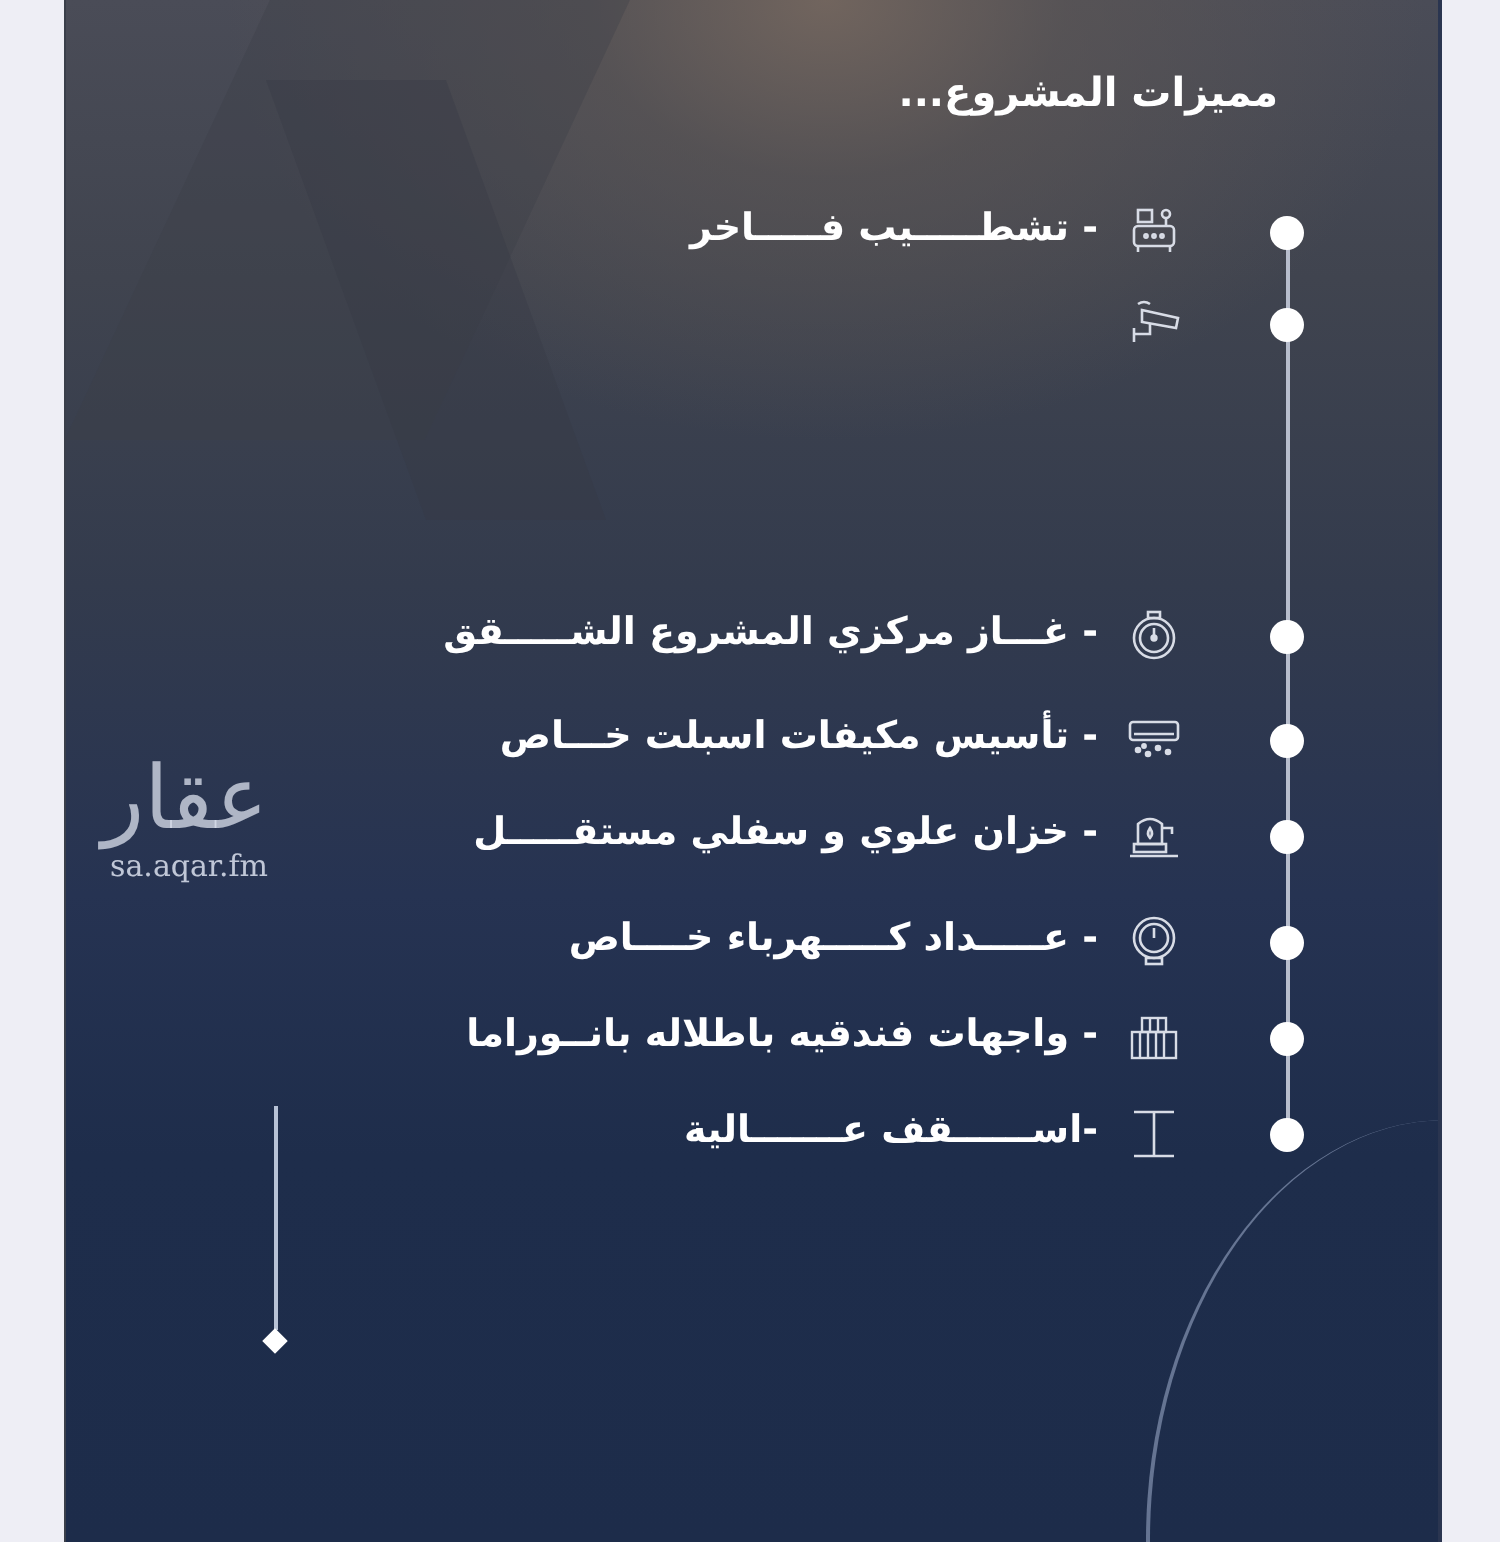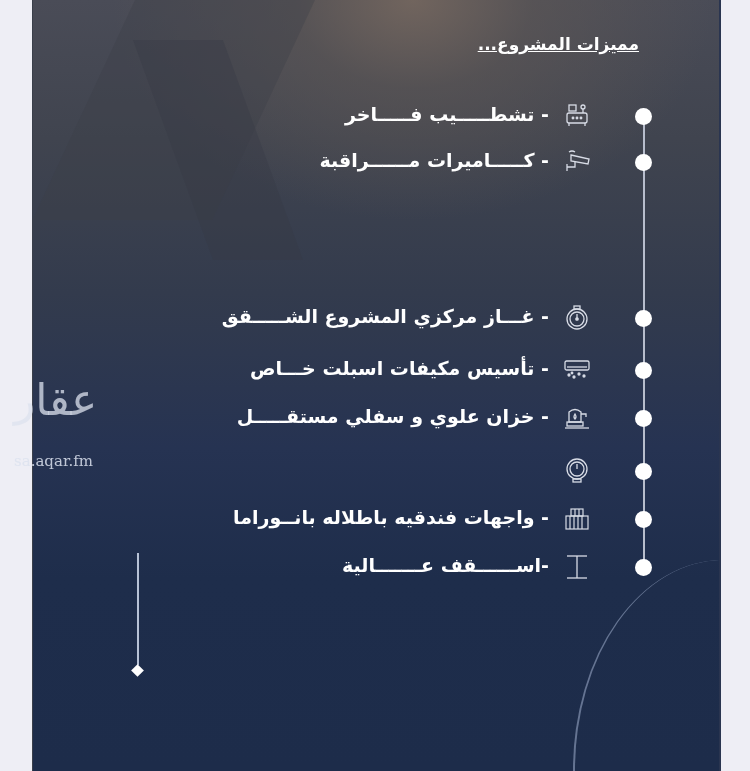--- a/index.html
+++ b/index.html
@@ -43,25 +43,24 @@
     width: 90px;
     height: 220px;
     background: rgba(55,58,70,0.35);
     transform: skewX(20deg);
   }
   .title {
     position: absolute;
     right: 80px;
     top: 34px;
     color: #ffffff;
-    font-size: 17px;
+    font-size: 20px;
     font-weight: bold;
     direction: rtl;
     letter-spacing: 0.3px;
-    text-decoration: underline;
   }
   .timeline-line {
     position: absolute;
     left: 610px;
     top: 116px;
     width: 2px;
     height: 452px;
     background: #b7bdcc;
   }
   .feature {
@@ -127,35 +126,34 @@
     height: 420px;
     border-radius: 50%;
     border-left: 2px solid rgba(150,165,195,0.6);
     box-sizing: border-box;
   }
   .watermark {
     position: absolute;
     left: 14px;
     top: 376px;
     width: 120px;
-    text-align: left;
+    text-align: right;
   }
   .wm-arabic {
     font-family: "DejaVu Sans", sans-serif;
     color: rgba(220,226,238,0.75);
     font-size: 44px;
     line-height: 48px;
     direction: rtl;
   }
   .wm-url {
     font-family: "DejaVu Serif", serif;
     color: rgba(220,226,238,0.85);
     font-size: 15px;
     line-height: 18px;
-    margin-top: 28px;
   }
 </style>
 </head>
 <body>
 
 <div class="poster">
   <div class="shape-a"></div>
   <div class="shape-b"></div>
 
   <div class="title">مميزات المشروع...</div>
@@ -182,21 +180,20 @@
 
   <div class="feature" style="top:147px">
     <div class="icon">
       <svg viewBox="0 0 28 28" fill="none" stroke="#d8dce6" stroke-width="1.3">
         <path d="M8 7 L26 11 L25 16 L8 13 Z"></path>
         <path d="M12 14 L12 19 L4 19"></path>
         <line x1="4" y1="16" x2="4" y2="23"></line>
         <path d="M6 4 Q9 2 12 4"></path>
       </svg>
     </div>
-    <div class="label">- كـــــاميرات مــــــراقبة</div>
     <div class="dot"></div>
   </div>
 
 
 
   <div class="feature" style="top:303px">
     <div class="icon">
       <svg viewBox="0 0 28 28" fill="none" stroke="#d8dce6" stroke-width="1.3">
         <rect x="11" y="2" width="6" height="3"></rect>
         <circle cx="14" cy="15" r="10"></circle>
@@ -241,20 +238,21 @@
 
   <div class="feature" style="top:456px">
     <div class="icon">
       <svg viewBox="0 0 28 28" fill="none" stroke="#d8dce6" stroke-width="1.3">
         <circle cx="14" cy="12" r="10"></circle>
         <circle cx="14" cy="12" r="7"></circle>
         <line x1="14" y1="12" x2="14" y2="7"></line>
         <rect x="10" y="22" width="8" height="3"></rect>
       </svg>
     </div>
+    <div class="label">- عـــــداد كـــــهرباء خــــاص</div>
     <div class="dot"></div>
   </div>
 
   <div class="feature" style="top:504px">
     <div class="icon">
       <svg viewBox="0 0 28 28" fill="none" stroke="#d8dce6" stroke-width="1.2">
         <rect x="8" y="4" width="12" height="7"></rect>
         <rect x="3" y="11" width="22" height="13"></rect>
         <line x1="7" y1="11" x2="7" y2="24"></line>
           <line x1="11" y1="11" x2="11" y2="24"></line>

